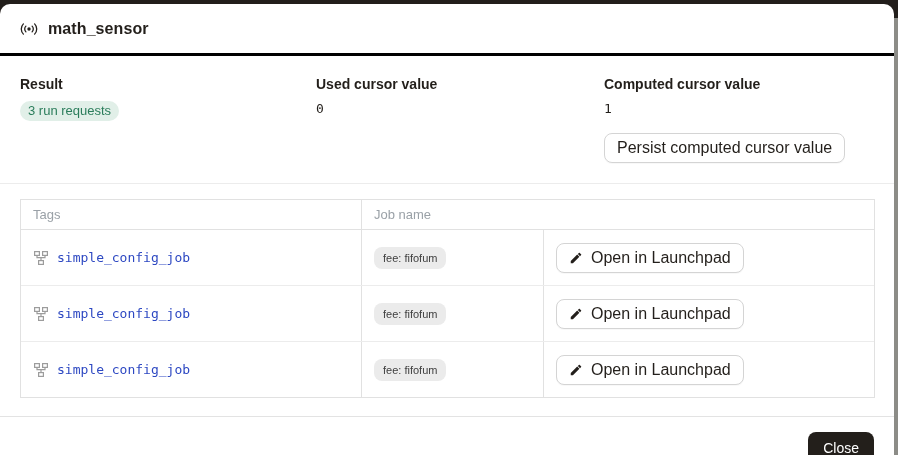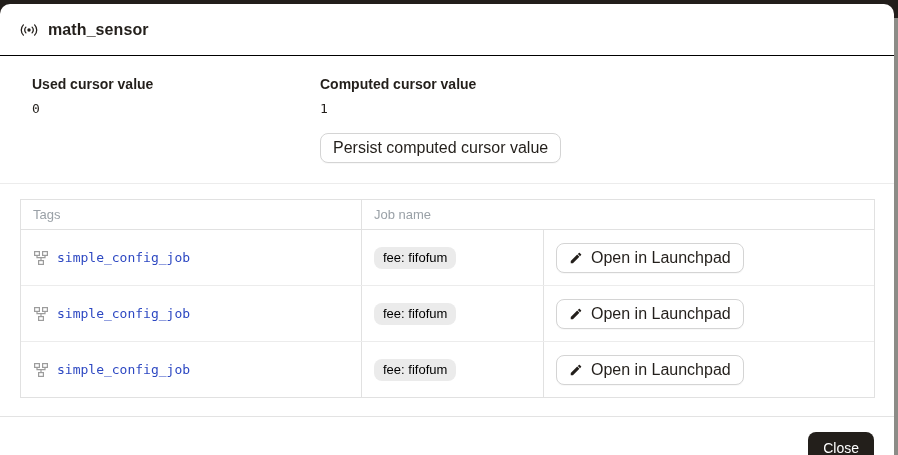--- a/index.html
+++ b/index.html
@@ -17,21 +17,21 @@
   .modal {
     position: absolute; left: 0; top: 4px; width: 894px; bottom: 0;
     background: #ffffff;
     border-radius: 10px 10px 0 0;
     overflow: hidden;
   }
   
   .modal-header {
     display: flex; align-items: center; gap: 10px;
     height: 52px; padding: 0 20px;
-    border-bottom: 1px solid #000000;
+    border-bottom: 3px solid #000000;
   }
   .modal-title { font-size: 16px; font-weight: 600; letter-spacing: .1px; }
   .sensor-icon svg { display: block; }
   
   .summary {
     display: flex; align-items: flex-start;
     padding: 20px 20px 0 20px;
   }
   .summary-col-1 { width: 284px; }
   .summary-col-2 { width: 288px; margin-left: 12px; }
@@ -79,22 +79,22 @@
   .job-cell { gap: 8px; }
   .job-icon svg { display: block; }
   .job-link {
     font-family: "DejaVu Sans Mono", monospace;
     font-size: 13px;
     color: #2D48C2;
     text-decoration: none;
   }
   .tag-pill {
     display: inline-block;
-    background: #EBEBEB; color: #000000;
-    font-size: 13px; line-height: 22px;
+    background: #EBEBEB; color: #404040;
+    font-size: 11px; line-height: 22px;
     padding: 0 9px; border-radius: 8px;
   }
   .pencil-icon svg { display: block; }
   
   .footer-divider { border: 0; border-top: 1px solid #E3E3E3; margin-top: 18px; }
   .modal-footer {
     display: flex; justify-content: flex-end;
     padding: 15px 20px;
   }
   .btn-dark {
@@ -118,20 +118,24 @@
       <svg width="18" height="18" viewBox="0 0 18 18" fill="none">
         <circle cx="9" cy="9" r="1.7" fill="#231F1B"></circle>
         <path d="M5.9 6.1 a4.1 4.1 0 0 0 0 5.8 M12.1 6.1 a4.1 4.1 0 0 1 0 5.8" stroke="#231F1B" stroke-width="1.3" stroke-linecap="round"></path>
         <path d="M3.4 3.9 a7.2 7.2 0 0 0 0 10.2 M14.6 3.9 a7.2 7.2 0 0 1 0 10.2" stroke="#231F1B" stroke-width="1.3" stroke-linecap="round"></path>
       </svg>
     </span>
     <div class="modal-title">math_sensor</div>
   </div>
 
   <div class="summary">
+    <div class="summary-col-1">
+      <div class="summary-label">Result</div>
+      <span class="badge">3 run requests</span>
+    </div>
     <div class="summary-col-2">
       <div class="summary-label">Used cursor value</div>
       <div class="mono-value">0</div>
     </div>
     <div class="summary-col-3">
       <div class="summary-label">Computed cursor value</div>
       <div class="mono-value">1</div>
       <button class="btn-outline persist-btn">Persist computed cursor value</button>
     </div>
   </div>

